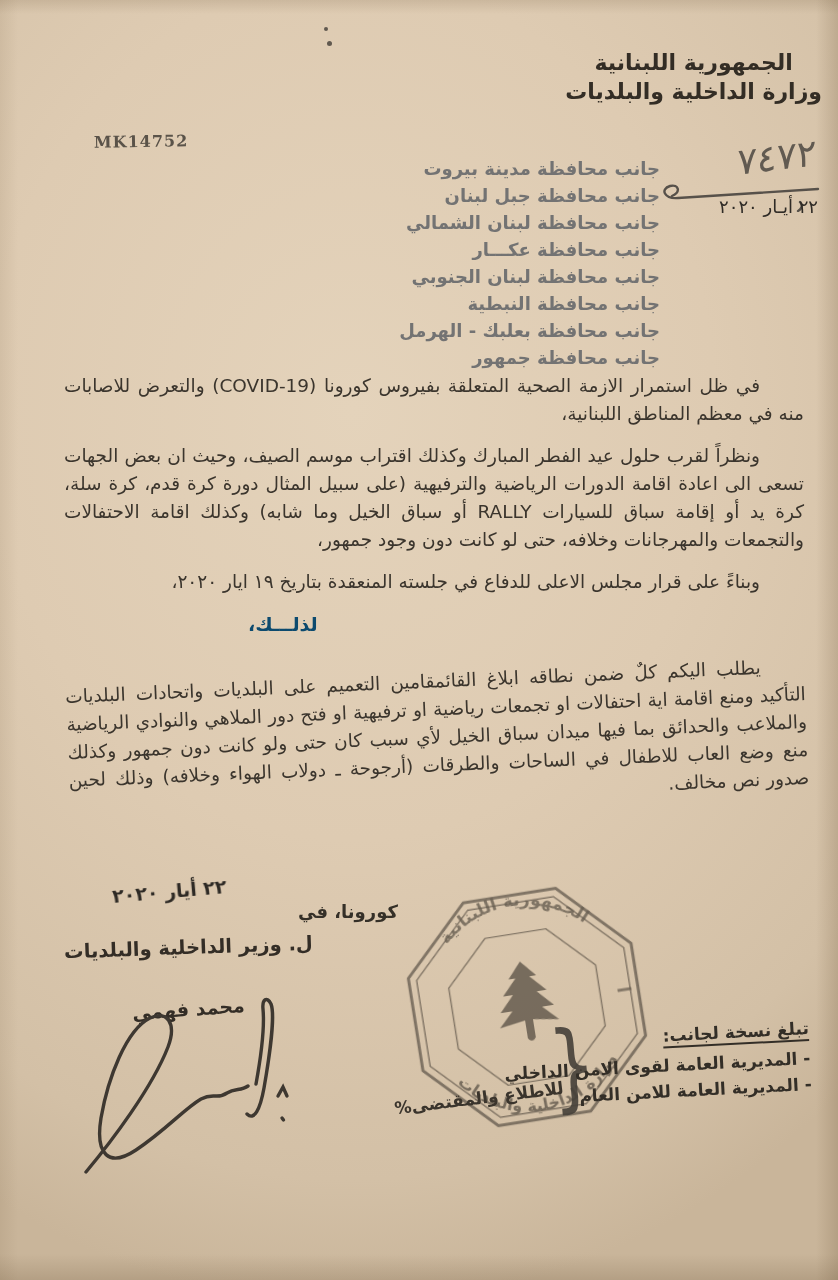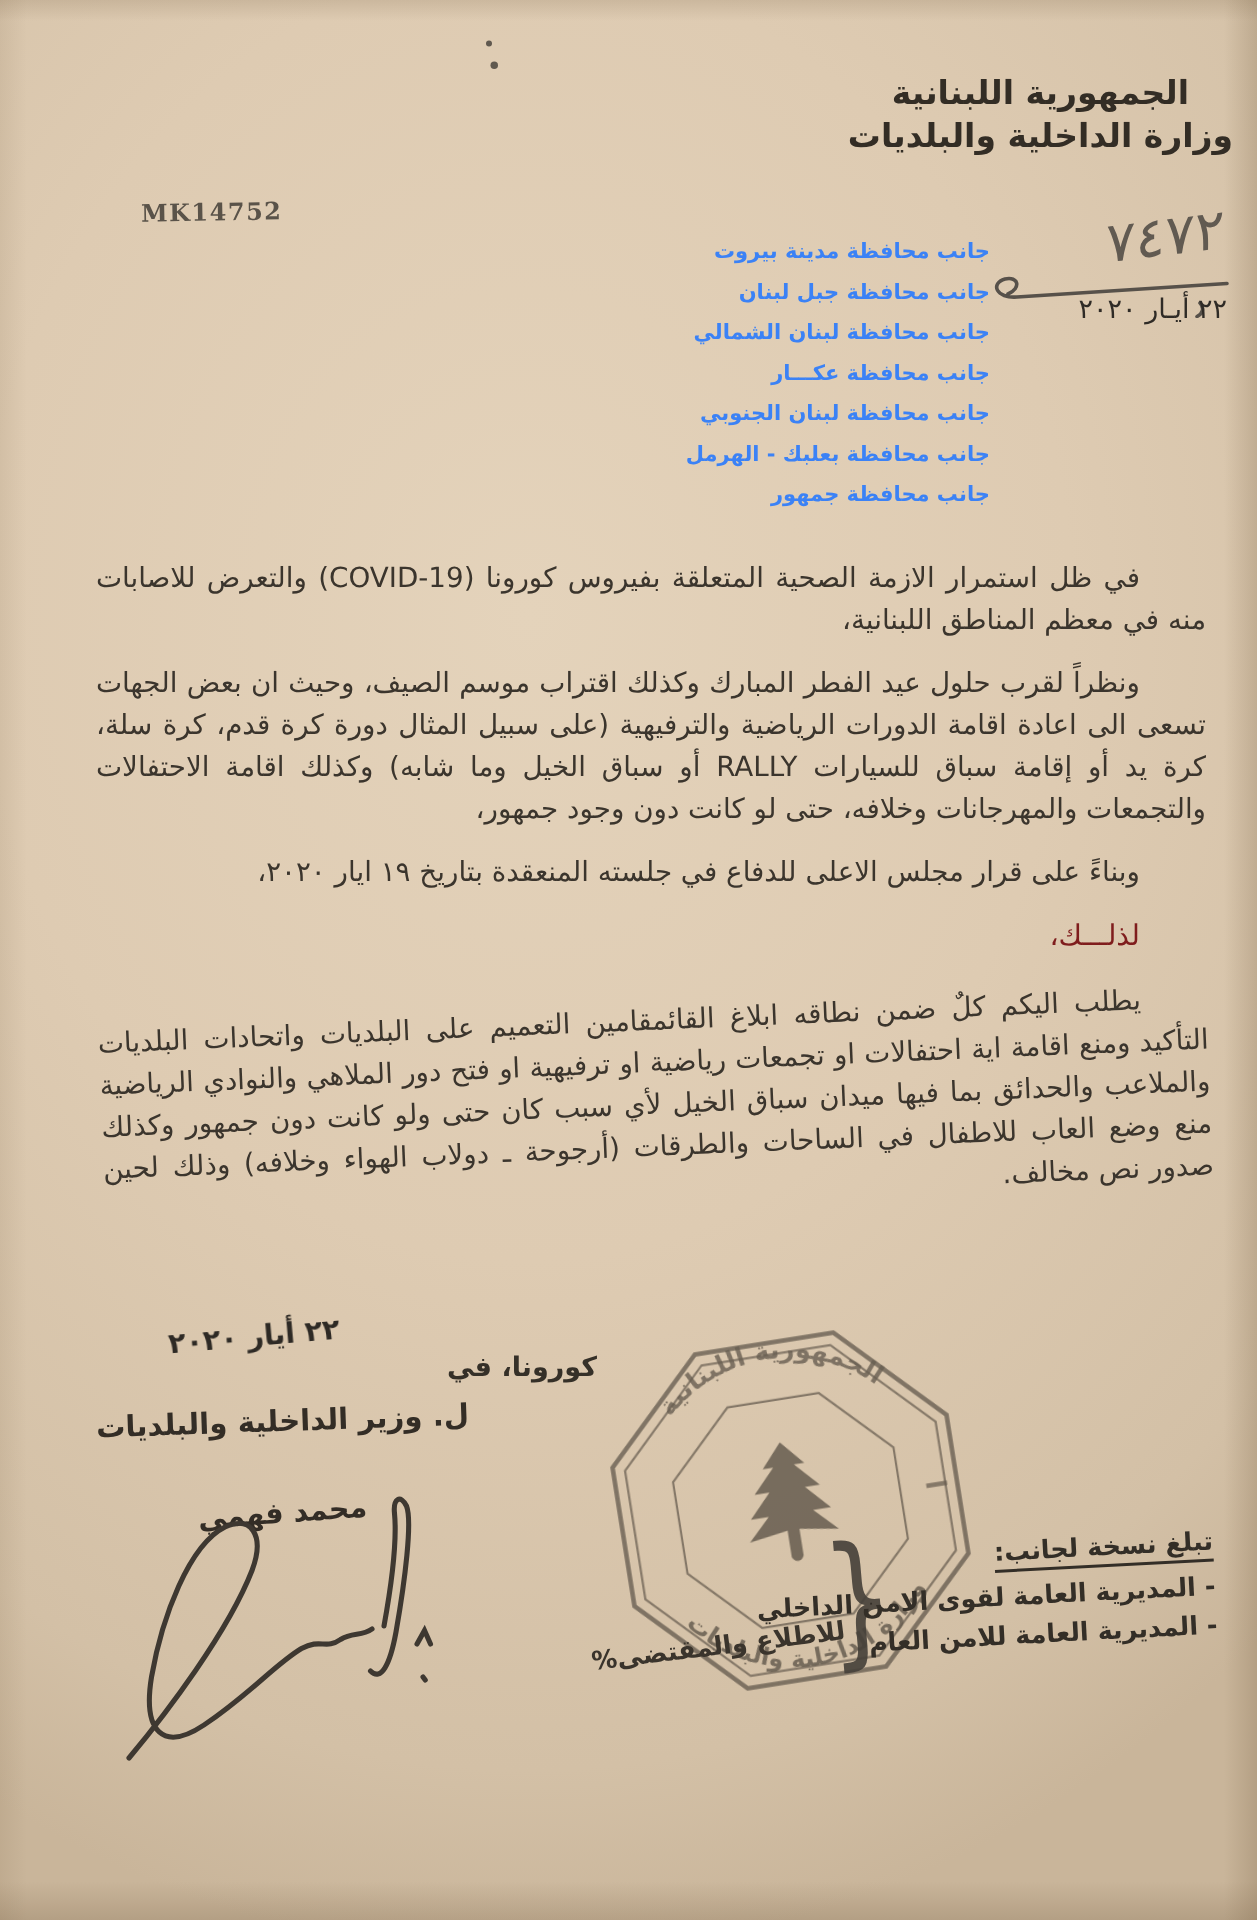--- a/index.html
+++ b/index.html
@@ -23,28 +23,28 @@
   .scan-code{top:132px;left:94px;direction:ltr;font-family:"DejaVu Serif",serif;
     font-weight:bold;font-size:16px;color:#4c463e;letter-spacing:1px;transform:rotate(-1deg);opacity:.9;}
 
   .ref-num{top:136px;right:22px;font-size:37px;color:#57514a;letter-spacing:6px;
     transform:rotate(-7deg) skewX(-8deg);font-weight:normal;opacity:.92;}
   .ain-svg{top:178px;right:16px;}
   .date-top{top:196px;right:20px;font-size:18px;font-weight:normal;color:#2f2b26;
     letter-spacing:1.5px;filter:blur(.3px);}
 
   .recipients{top:155px;right:178px;text-align:right;font-weight:bold;
-    font-size:14px;line-height:27px;color:#3b82f6;}
+    font-size:18px;line-height:27px;color:#737373;}
 
   .body-text{top:372px;right:34px;left:64px;font-size:18.5px;line-height:28px;
     text-align:justify;color:#3b352d;}
   .body-text p{margin:0 0 14px 0;text-indent:44px;}
   .body-text p.tilt{transform:rotate(-2.4deg);transform-origin:100% 0;}
-  .therefore{font-weight:normal;text-indent:0;text-align:right;padding-left:184px;
-    font-size:19px;margin-bottom:14px;color:#7f1d1d;}
+  .therefore{font-weight:bold;text-indent:0;text-align:left;padding-left:184px;
+    font-size:19px;margin-bottom:14px;color:#0c4a6e;}
 
   .sig-date{top:880px;left:112px;font-size:19px;font-weight:bold;color:#2e2a25;
     letter-spacing:1.5px;transform:rotate(-5deg);filter:blur(.25px);}
   .place{top:901px;left:298px;font-size:18px;font-weight:bold;color:#353028;}
   .minister-title{top:936px;left:64px;font-size:19.5px;font-weight:bold;color:#332d26;
     transform:rotate(-2deg);}
   .minister-name{top:998px;left:132px;font-size:19px;font-weight:bold;color:#332d26;
     transform:rotate(-4deg);}
   .sig-svg{top:992px;left:56px;}
 
@@ -87,20 +87,21 @@
   </g>
 </svg>
 <div class="abs date-top">٢٢ أيـار ٢٠٢٠</div>
 
 <div class="abs recipients">
   <div>جانب محافظة مدينة بيروت</div>
   <div>جانب محافظة جبل لبنان</div>
   <div>جانب محافظة لبنان الشمالي</div>
   <div>جانب محافظة عكـــار</div>
   <div>جانب محافظة لبنان الجنوبي</div>
+  <div>جانب محافظة النبطية</div>
   <div>جانب محافظة بعلبك - الهرمل</div>
   <div>جانب محافظة جمهور</div>
 </div>
 
 <div class="abs body-text">
   <p>في ظل استمرار الازمة الصحية المتعلقة  بفيروس كورونا (COVID-19) والتعرض للاصابات منه في معظم المناطق اللبنانية،</p>
   <p>ونظراً لقرب حلول عيد الفطر المبارك وكذلك اقتراب موسم الصيف، وحيث ان بعض الجهات تسعى الى اعادة اقامة الدورات الرياضية والترفيهية (على سبيل المثال دورة كرة قدم، كرة سلة، كرة يد أو إقامة سباق للسيارات RALLY أو سباق الخيل وما شابه) وكذلك اقامة الاحتفالات والتجمعات والمهرجانات وخلافه، حتى لو كانت دون وجود جمهور،</p>
   <p>وبناءً على قرار مجلس الاعلى للدفاع في جلسته المنعقدة بتاريخ ١٩ ايار ٢٠٢٠،</p>
   <p class="therefore">لذلـــك،</p>
   <p class="tilt">يطلب اليكم كلٌ ضمن نطاقه ابلاغ القائمقامين التعميم على البلديات واتحادات البلديات التأكيد ومنع اقامة اية احتفالات او تجمعات رياضية او ترفيهية او فتح دور الملاهي والنوادي الرياضية والملاعب والحدائق بما فيها ميدان سباق الخيل لأي سبب كان حتى ولو كانت دون جمهور وكذلك منع وضع العاب للاطفال في الساحات والطرقات (أرجوحة ـ دولاب الهواء وخلافه) وذلك لحين صدور نص مخالف.</p>

